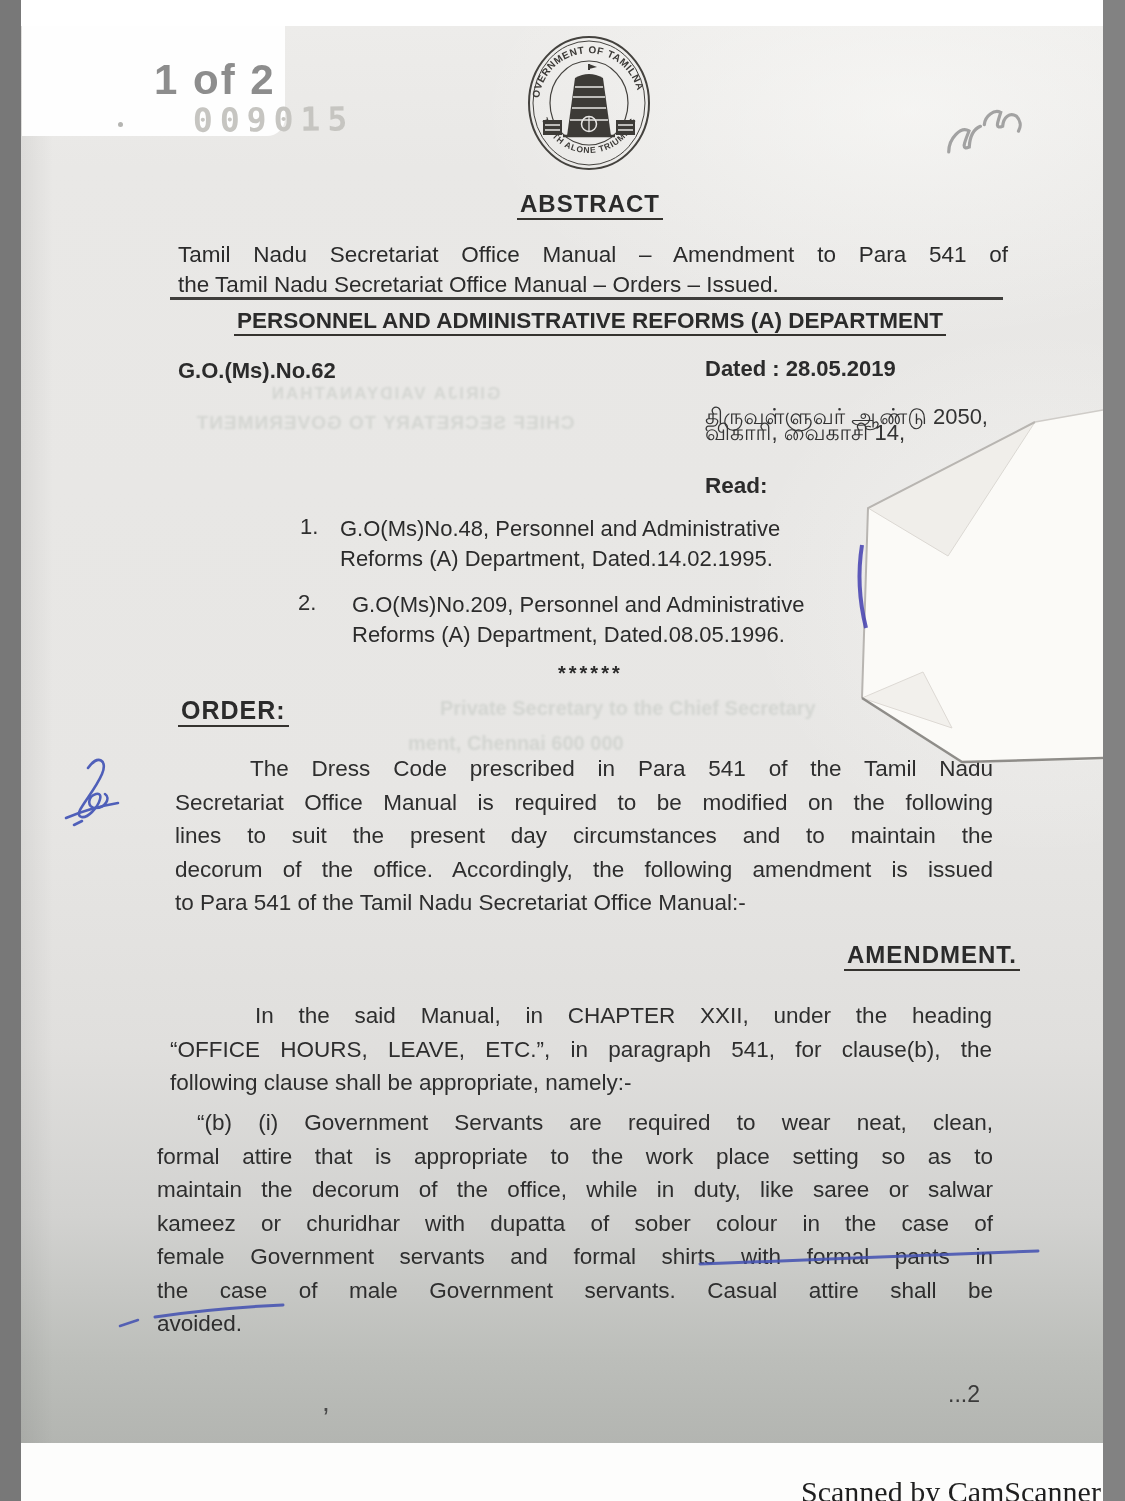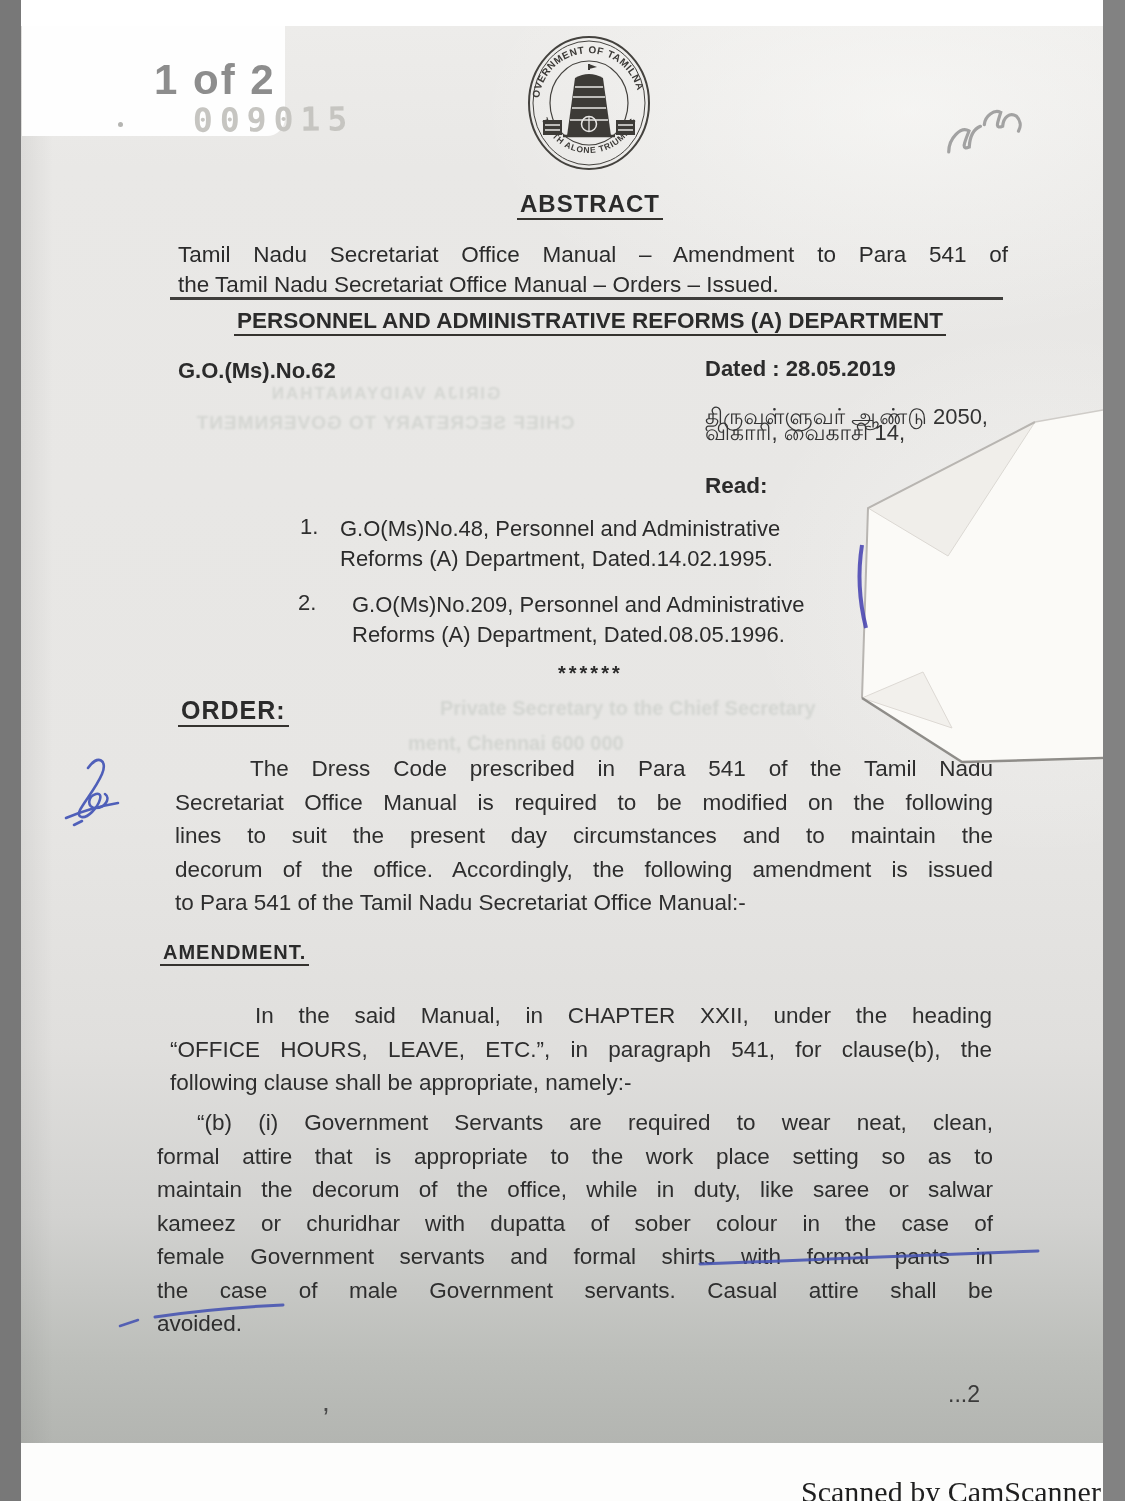--- a/index.html
+++ b/index.html
@@ -52,21 +52,21 @@
   #read-label{left:705px;top:473px;font-size:22.5px;}
   .read-no{font-size:22px;color:#2e2e2e;}
   #read1-no{left:300px;top:514px;}
   #read1{left:340px;top:514px;width:525px;font-size:22px;line-height:30px;}
   #read2-no{left:298px;top:590px;}
   #read2{left:352px;top:590px;width:525px;font-size:22px;line-height:30px;}
   #separator{left:558px;top:662px;font-size:20px;font-weight:bold;letter-spacing:3px;}
   #order-heading{left:178px;top:696px;font-size:25px;letter-spacing:1px;}
   #order-par{left:175px;top:752px;width:818px;}
   #order-par .ind{padding-left:75px;}
-  #amendment-heading{left:160px;top:941px;width:860px;text-align:left;font-size:20px;letter-spacing:1px;}
+  #amendment-heading{left:160px;top:941px;width:860px;text-align:right;font-size:24px;letter-spacing:1px;}
   #amend-par{left:170px;top:999px;width:822px;}
   #amend-par .ind{padding-left:85px;}
   #clause-par{left:157px;top:1106px;width:836px;}
   #clause-par .ind{padding-left:40px;}
   #page-cont{left:948px;top:1381px;font-size:23px;color:#3a3a3a;}
   #stray-mark{left:322px;top:1386px;font-size:28px;color:#4a4a4a;}
 
   
   .ghost{position:absolute;z-index:2;pointer-events:none;filter:blur(0.8px);}
   #ghost-mirror{left:185px;top:384px;width:400px;opacity:0.16;color:#6b7b6e;transform:scaleX(-1);text-align:center;}

